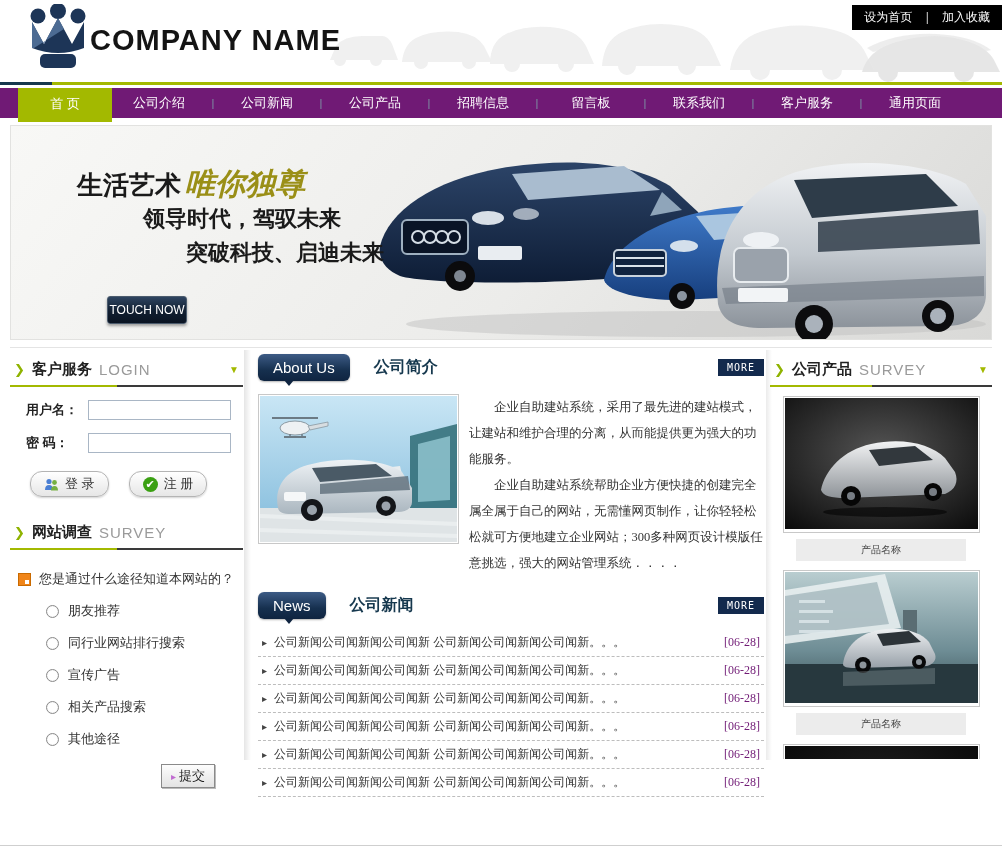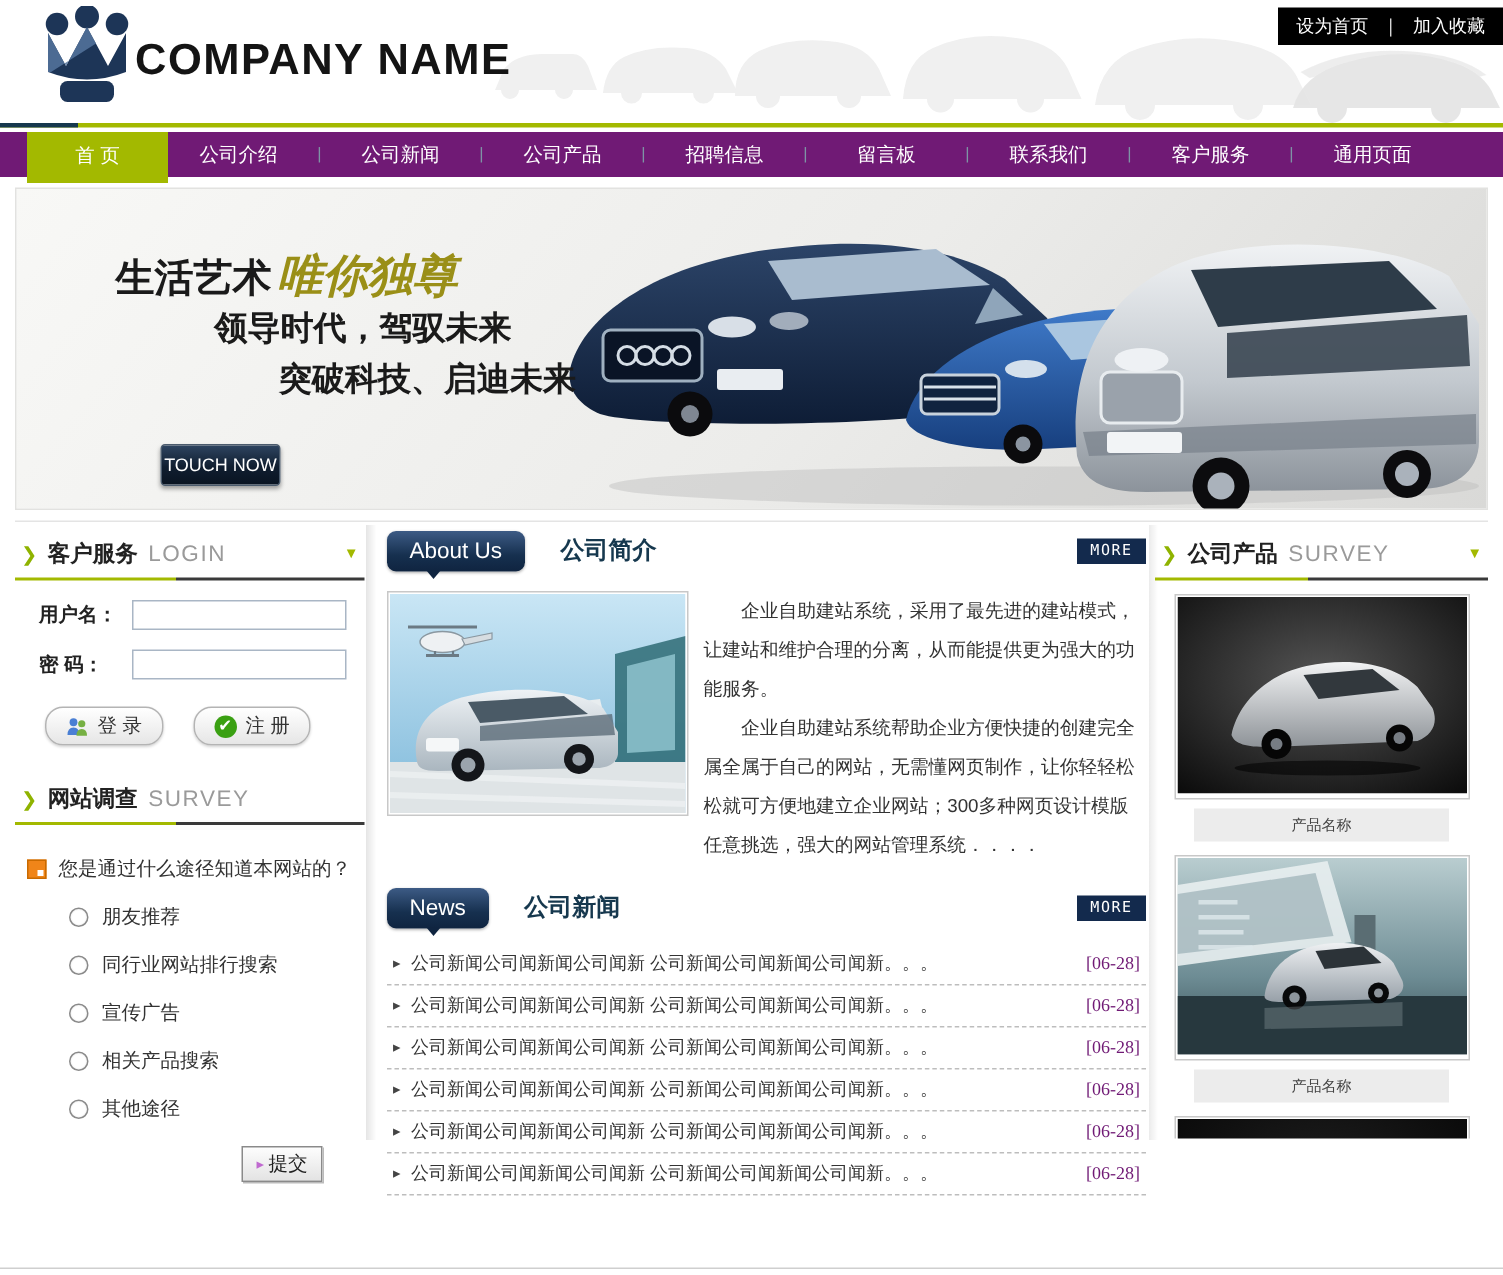--- a/index.html
+++ b/index.html
@@ -93,21 +93,21 @@
   .mid-head{display:flex;align-items:center;}
   .tab{position:relative;background:linear-gradient(#3d5b85,#16304f 60%,#0f2440);color:#fff;
        font-size:15px;padding:5px 15px;border-radius:6px;cursor:default;
        box-shadow:0 1px 2px rgba(0,0,0,.3);}
   .tab::after{content:"";position:absolute;left:26px;bottom:-5px;border:5px solid transparent;
               border-top:6px solid #0f2440;border-bottom:0;}
   .mid-title{font-size:16px;font-weight:bold;color:#16384e;margin-left:24px;}
   .more-btn{margin-left:auto;background:#132a4d;color:#fff;font-size:10px;
             font-family:"DejaVu Sans Mono",monospace;padding:3px 9px;letter-spacing:1px;
             cursor:pointer;}
-  .about-body{display:flex;margin-top:13px;gap:10px;}
+  .about-body{display:flex;margin-top:13px;gap:10px;font-family:Liberation Serif, serif;}
   .about-img{flex:0 0 auto;width:197px;height:146px;border:1px solid #c8c8c8;background:#fff;
              padding:1px;cursor:pointer;}
   .about-text{flex:1;font-size:12.5px;line-height:26px;color:#333;}
   .about-text p{margin:0;text-indent:2em;}
   .news-sec{margin-top:16px;}
   .news-list{list-style:none;margin:10px 0 0 0;padding:0;}
   .news-list li{display:flex;align-items:center;height:27px;border-bottom:1px dashed #bdbdbd;
                 font-size:12px;color:#333;}
   .news-bullet{color:#444;font-size:10px;margin:0 7px 0 4px;}
   .news-text{cursor:pointer;}

